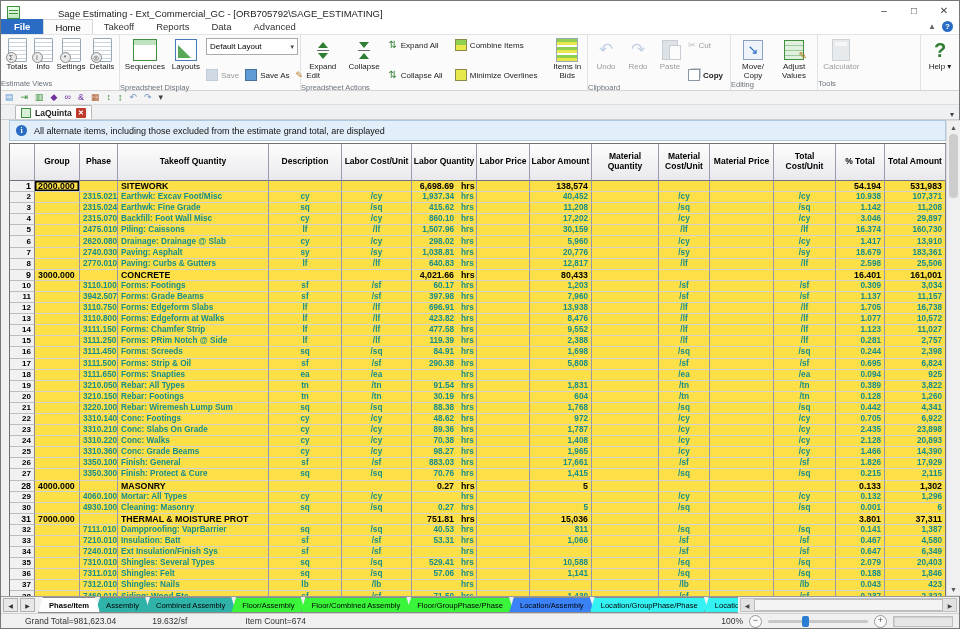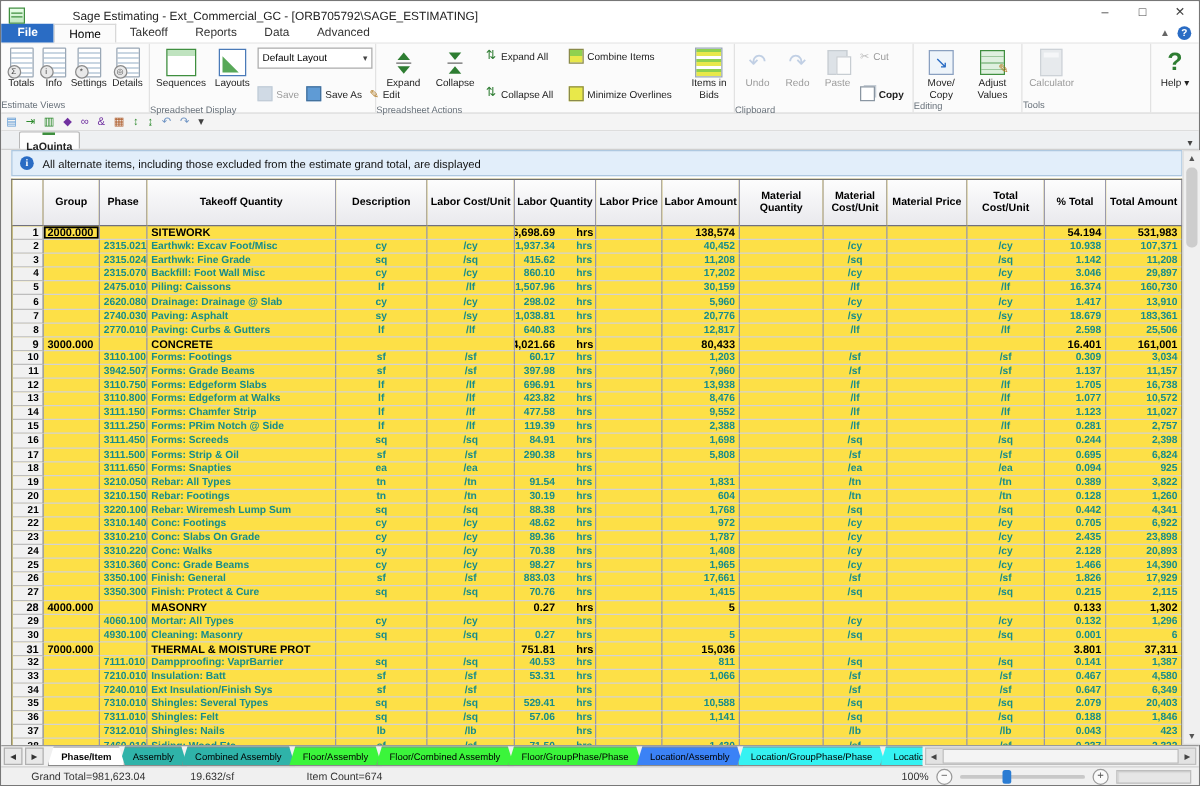--- a/index.html
+++ b/index.html
@@ -65,21 +65,21 @@
   .ic-scan{width:12px;height:10px;border:1px solid #999;background:linear-gradient(#e86a6a 0 3px,#8fd14f 3px 6px,#fff 6px);}
   .ic-help{font-size:20px;font-weight:bold;color:#2e7d32;line-height:22px;}
   .binoc{display:inline-block;}
 
   
   .qat{height:13px;background:#f4f4f4;border-bottom:1px solid #ddd;display:flex;align-items:center;gap:7px;padding-left:4px;font-size:9px;flex:0 0 auto;}
   .qicon{font-size:9px;line-height:11px;}
 
   
   .doctabs{height:14px;background:#eef0f2;display:flex;align-items:flex-end;flex:0 0 auto;border-bottom:1px solid #cfcfcf;}
-  .doctab{margin-left:14px;height:13px;background:#fdfdfd;border:1px solid #b8b8b8;border-bottom:none;border-radius:2px 2px 0 0;display:flex;align-items:center;gap:4px;padding:0 5px;font-size:8.5px;font-weight:bold;color:#222;flex-direction:column;}
+  .doctab{margin-left:14px;height:13px;background:#fdfdfd;border:1px solid #b8b8b8;border-bottom:none;border-radius:2px 2px 0 0;display:flex;align-items:center;gap:4px;padding:0 5px;font-size:8.5px;font-weight:bold;color:#222;}
   .doctab .dticon{width:8px;height:8px;border:1px solid #3f8f3f;background:#d8f0d8;}
   .doctab .dtclose{width:10px;height:10px;background:#c0392b;color:#fff;font-size:7px;line-height:10px;text-align:center;border-radius:1px;font-weight:bold;}
   .doctabs .dt-more{margin-left:auto;padding-right:5px;font-size:8px;color:#444;}
 
   
   .content{flex:1;display:flex;min-height:0;}
   .lgutter{width:8px;background:#f0f0f0;flex:0 0 auto;}
   .center{width:937px;display:flex;flex-direction:column;min-width:0;flex:0 0 auto;}
   .infobar{height:19px;border:1px solid #aec8e0;background:#e2eefa;display:flex;align-items:center;gap:7px;font-size:9px;color:#111;padding-left:6px;margin-bottom:2px;flex:0 0 auto;}
   .info-ic{width:11px;height:11px;border-radius:50%;background:#2a6cc4;color:#fff;font-size:8px;font-weight:bold;font-family:"Liberation Serif",serif;display:flex;align-items:center;justify-content:center;}
@@ -89,21 +89,21 @@
   .ghead,.trow{display:grid;grid-template-columns:25px 45px 38px 151px 73px 70px 65px 53px 62px 67px 51px 64px 62px 49px 61px;}
   .ghead{flex:0 0 auto;}
   .hcell{height:36px;background:linear-gradient(#fdfdfd,#e9e9ed);border-right:1px solid #9a9aac;border-bottom:1px solid #70707e;font-size:8.5px;font-weight:bold;display:flex;align-items:center;justify-content:center;text-align:center;line-height:1.15;padding:0 1px;color:#000;}
   .gbody{flex:1;overflow:hidden;}
   .trow{height:11.1px;}
   .cell{border-right:1px solid #9595ad;border-bottom:1px solid #d2d2d2;font-size:8.2px;font-weight:bold;color:#178c8c;display:flex;align-items:center;overflow:hidden;white-space:nowrap;line-height:10px;}
   .cell.rn{background:#f1f1f1;border-right:1px solid #8a8a8a;border-bottom:1px solid #bdbdbd;color:#000;justify-content:flex-end;padding-right:3px;font-weight:bold;font-size:8px;}
   .cell.lft{justify-content:flex-start;padding-left:3px;}
   .cell.rgt{justify-content:flex-end;padding-right:3px;}
   .cell.ctr{justify-content:center;}
-  .cell .uu{width:15px;text-align:left;padding-left:17px;flex:0 0 auto;}
+  .cell .uu{width:15px;text-align:left;padding-left:7px;flex:0 0 auto;}
   .trow.ov .cell{color:#000;font-size:8.8px;}
   .trow.ov .cell.desc{text-transform:none;}
   .cell.selcell{box-shadow:inset 0 0 0 1.5px #000;}
 
   .vscroll{width:13px;background:#f0f0f0;border:1px solid #dcdcdc;display:flex;flex-direction:column;align-items:center;flex:0 0 auto;}
   .varrow{height:12px;width:100%;display:flex;align-items:center;justify-content:center;font-size:7px;color:#555;}
   .vthumb{width:9px;height:64px;background:#cdcdcd;border-radius:4px;margin-top:1px;}
   .vspacer{flex:1;}
 
   

